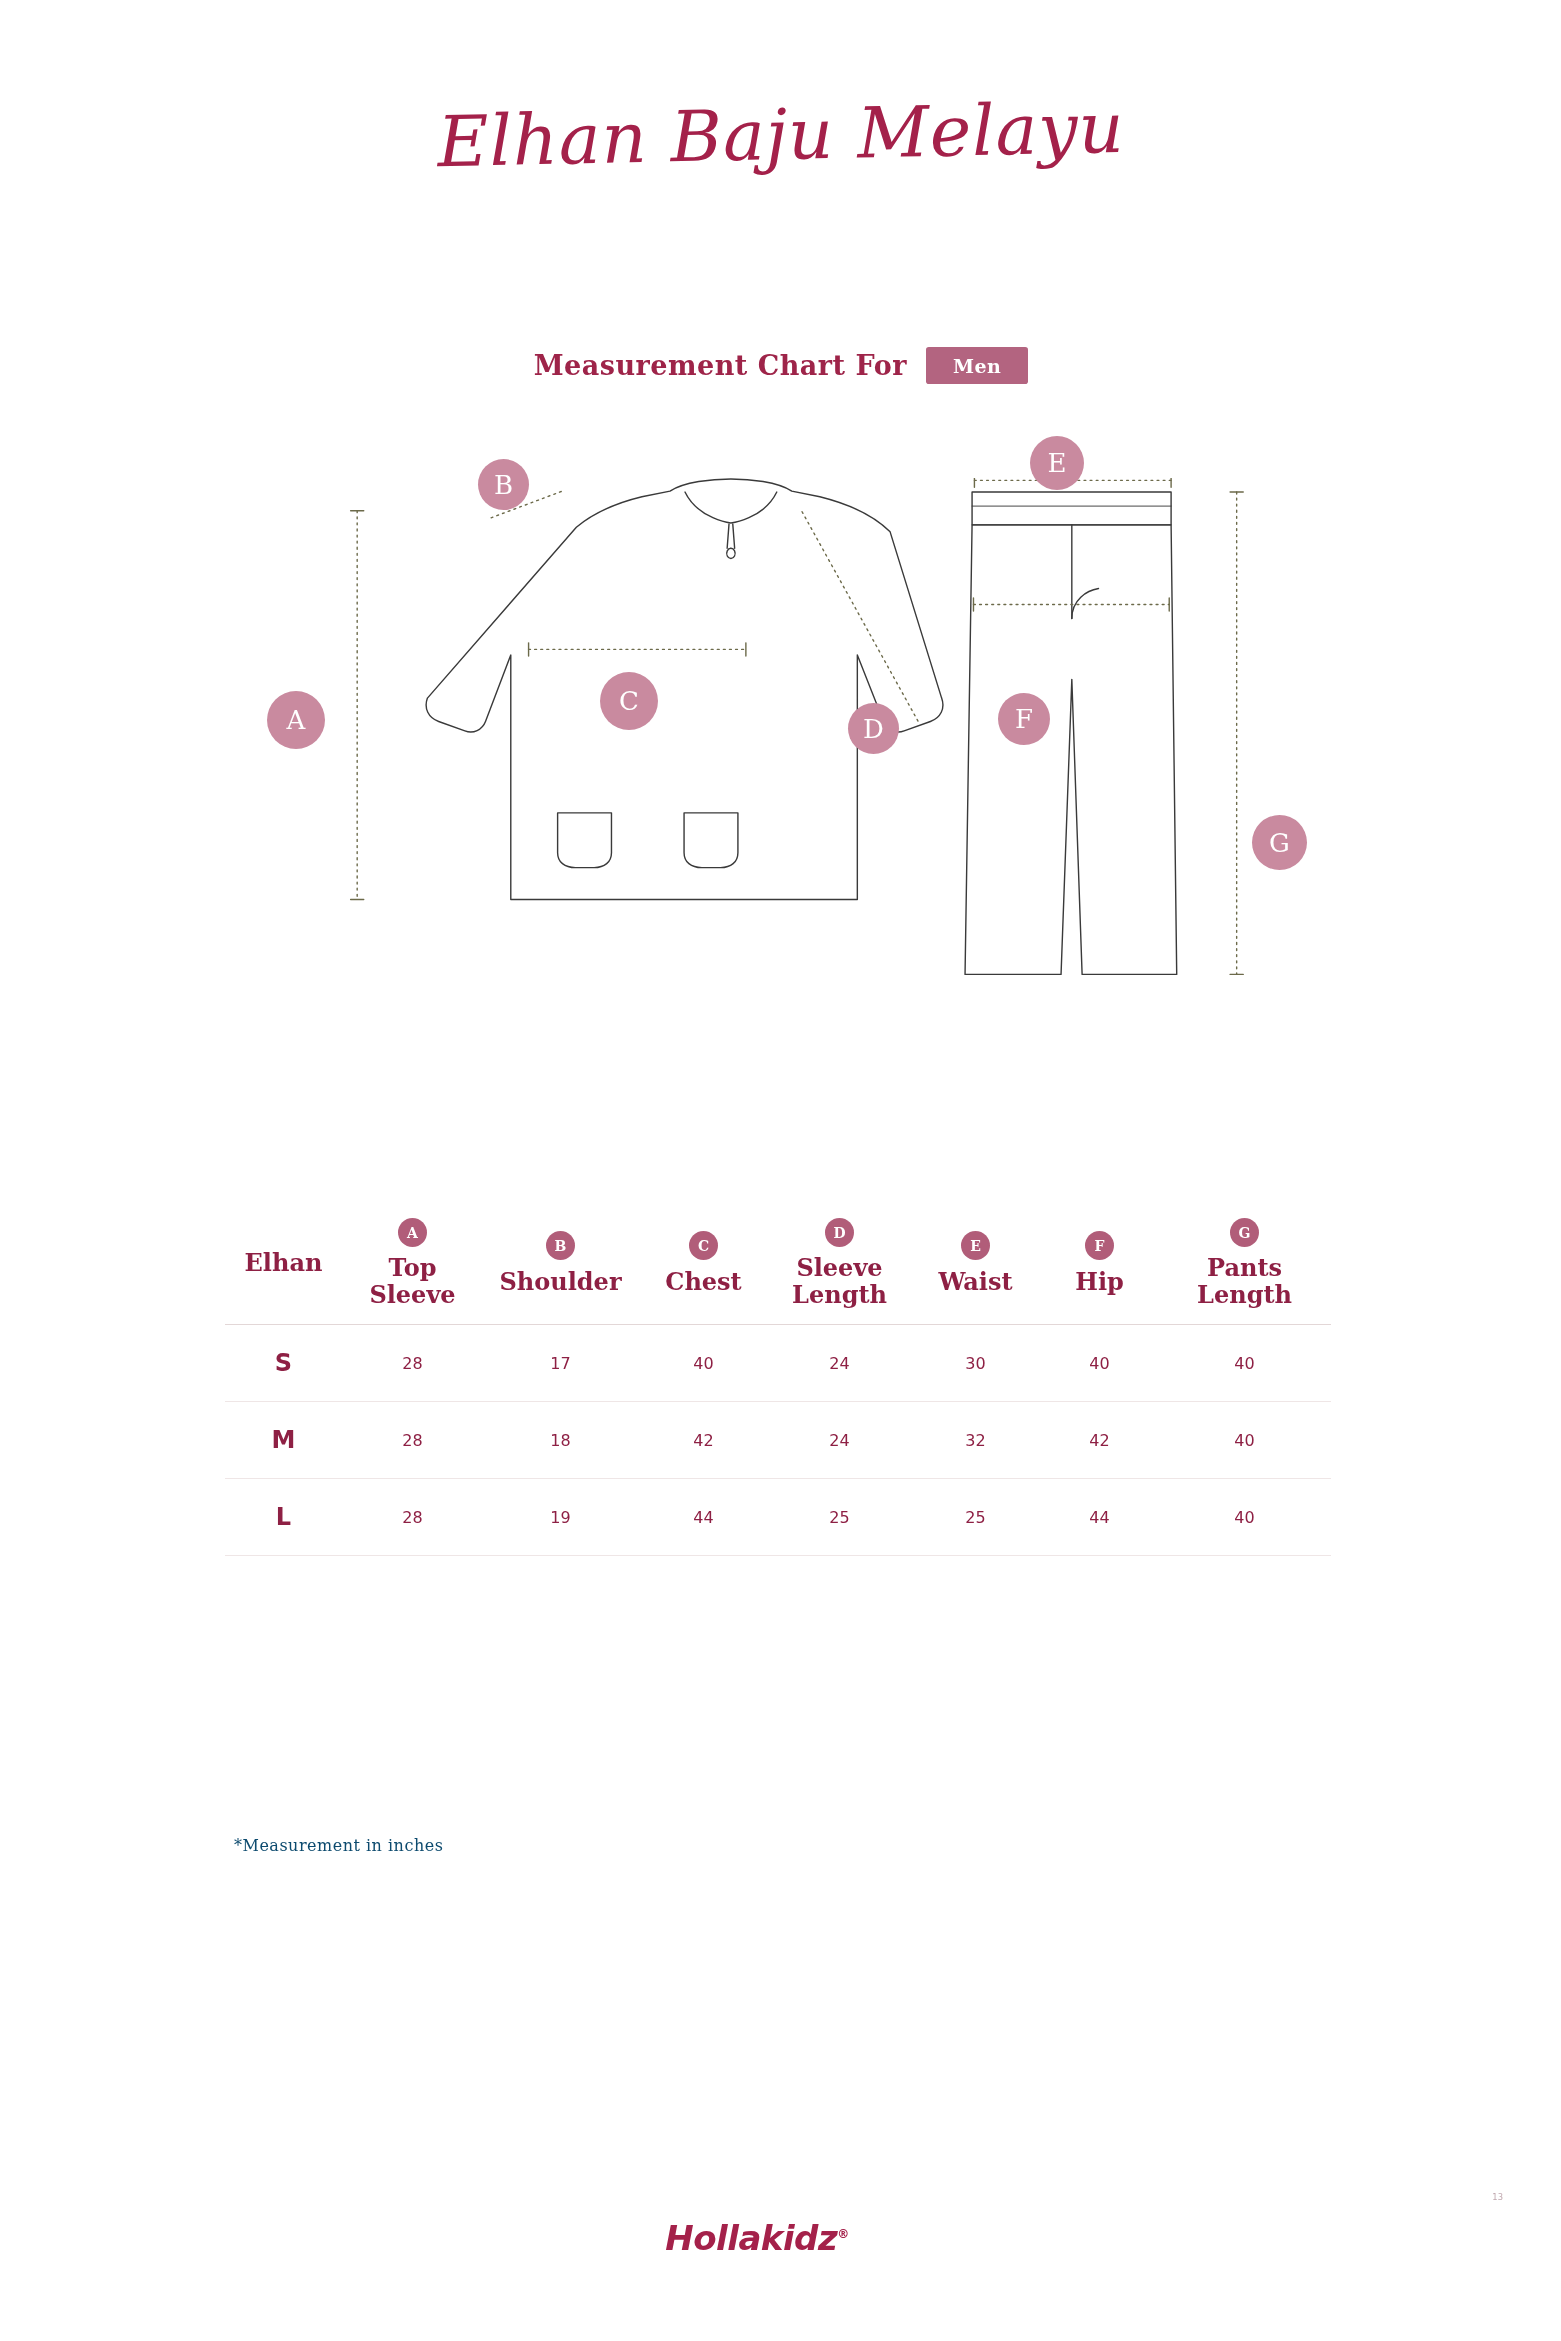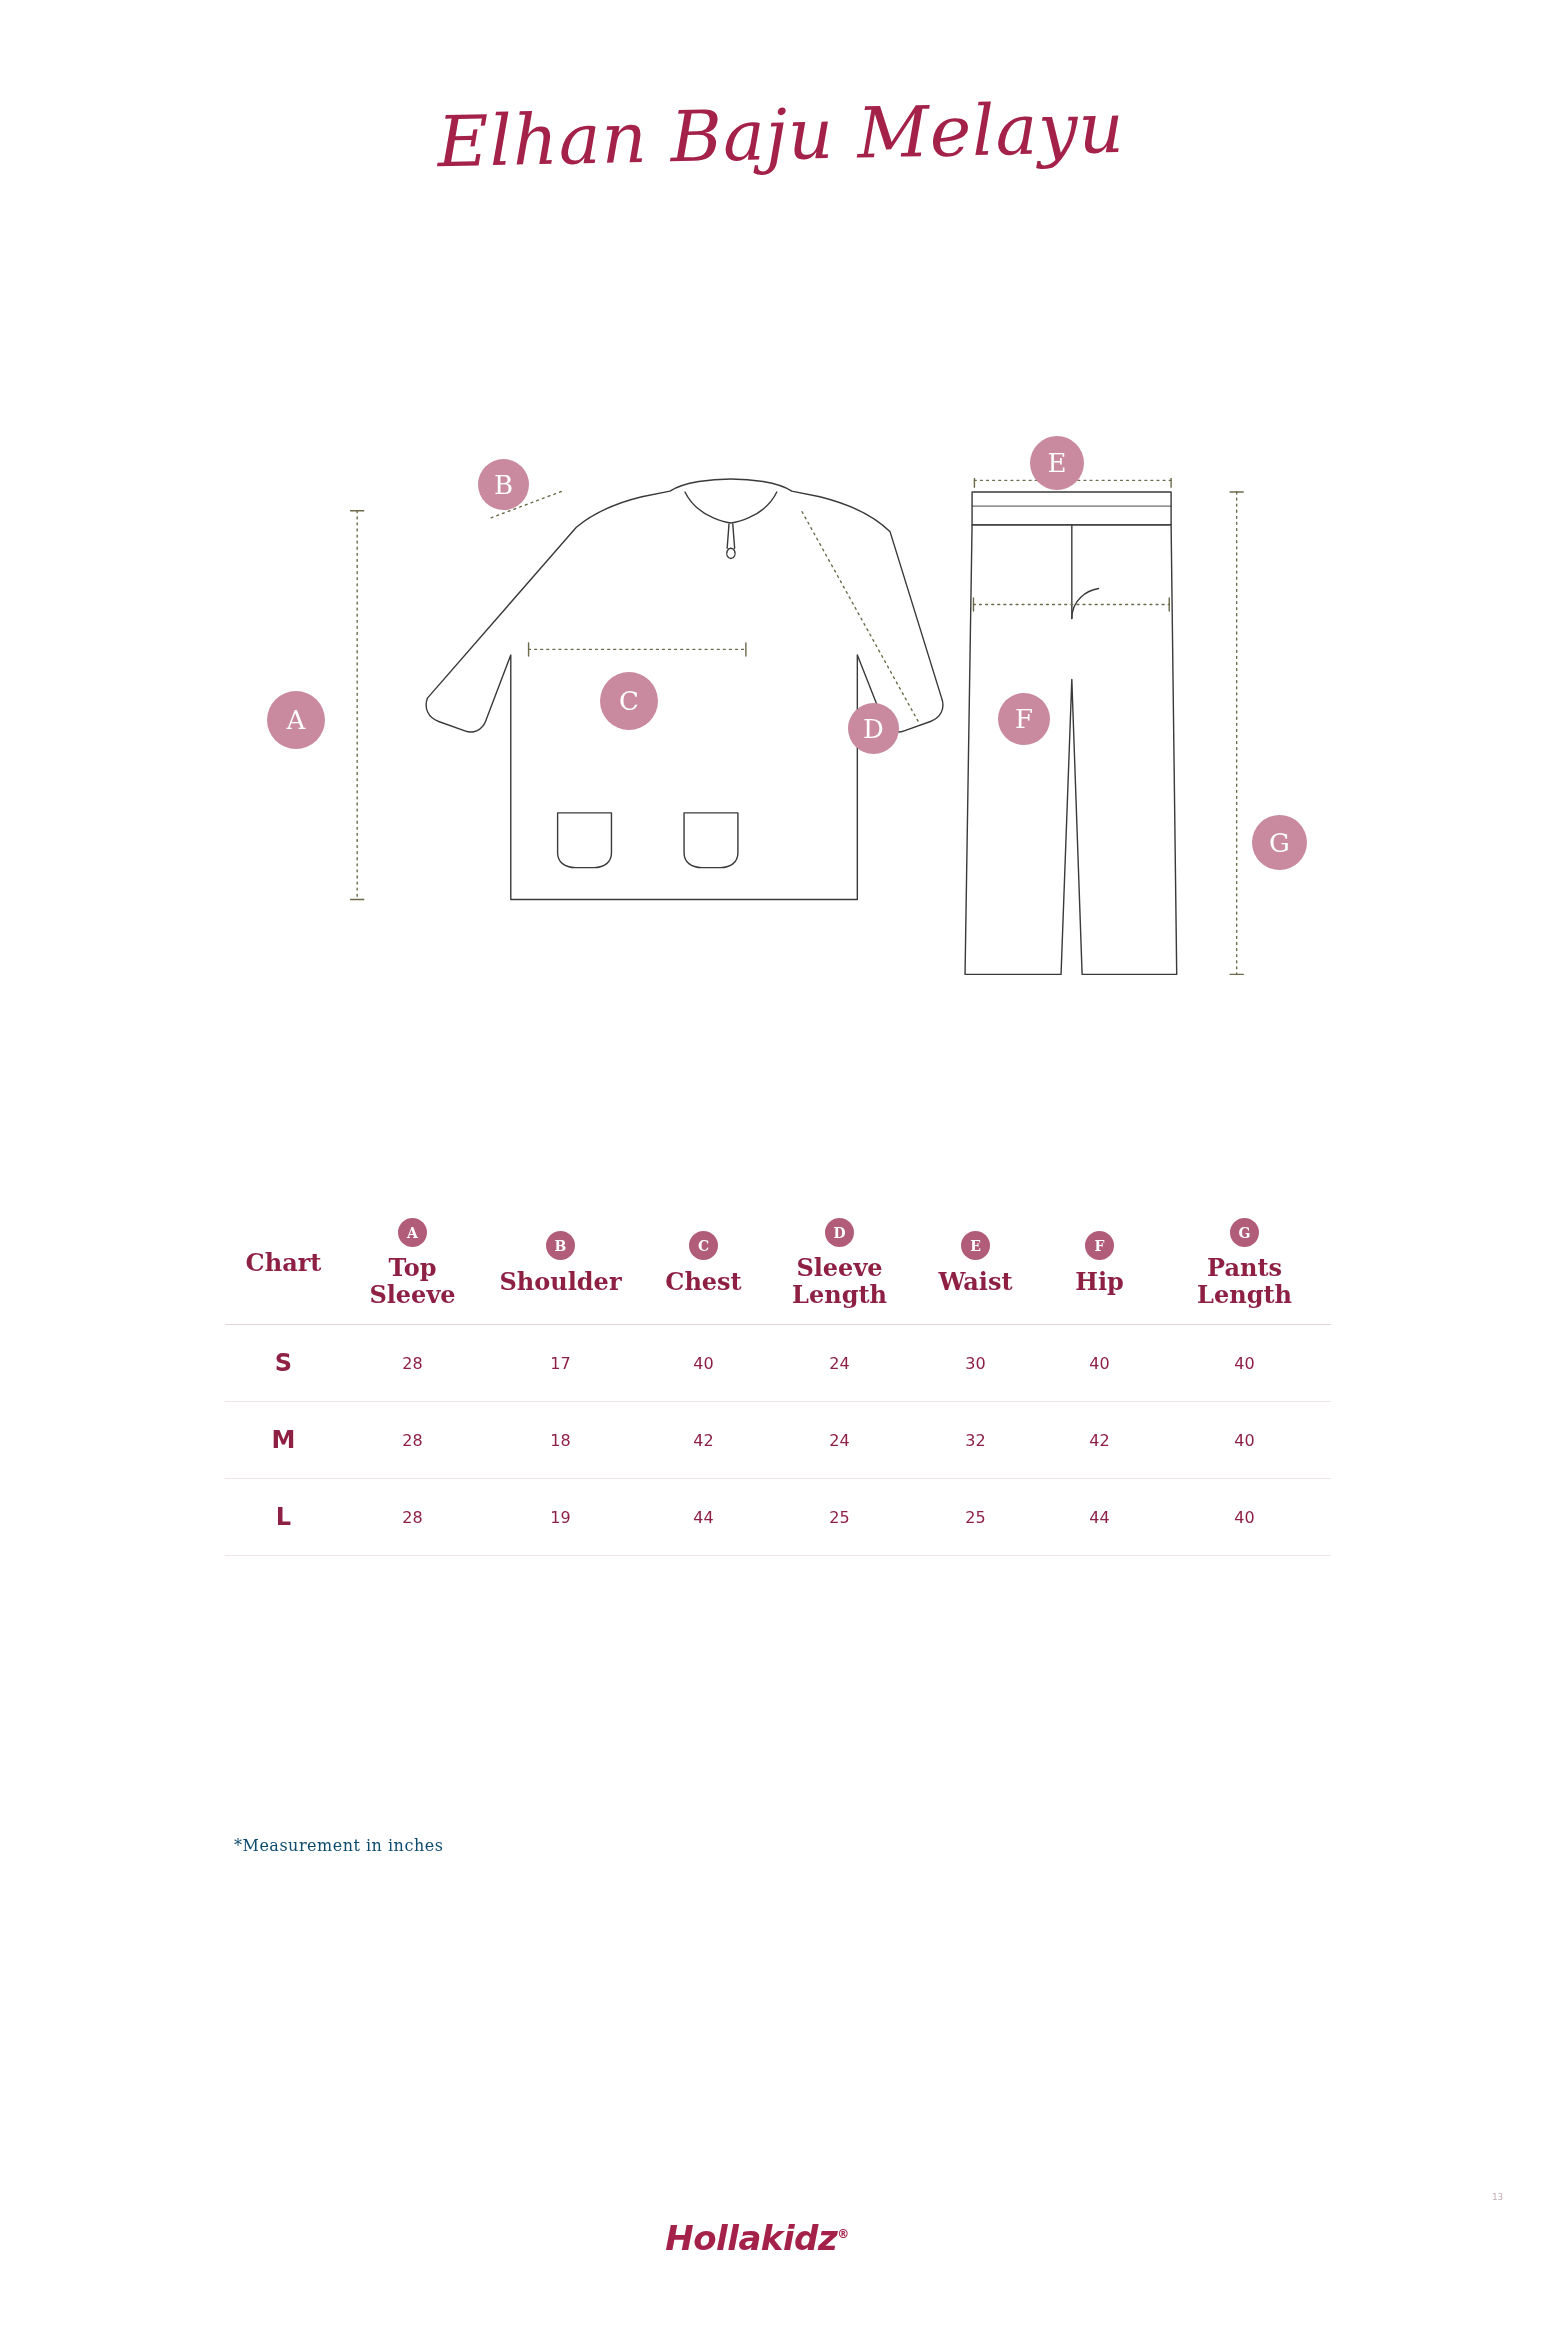--- a/index.html
+++ b/index.html
@@ -184,20 +184,24 @@
     text-align: center;
   }
 </style>
 </head>
 <body>
 
 <div class="page">
 
   <div class="title">Elhan Baju Melayu</div>
 
+  <div class="subtitle-row">
+    <span class="subtitle-text">Measurement Chart For</span>
+    <span class="gender-pill">Men</span>
+  </div>
 
   <div class="illus">
 
     <svg width="1562" height="665" viewBox="0 0 3334 1420">
       <g fill="none" stroke="#3a3a3a" stroke-width="3" stroke-linejoin="round" stroke-linecap="round">
 
         <path d="M1230,105 C1270,72 1320,52 1370,40
                  L1430,28
                  C1460,8 1520,2 1560,2
                  C1600,2 1660,8 1690,28
@@ -296,21 +300,21 @@
         <col style="width:155px">
         <col style="width:131px">
         <col style="width:141px">
         <col style="width:131px">
         <col style="width:117px">
         <col style="width:173px">
       </colgroup>
       <thead>
         <tr>
           <th class="head-size">
-            <div class="hdr-label">Chart</div>
+            <div class="hdr-label">Elhan</div>
           </th>
           <th class="head-cell">
             <div class="hdr-badge">A</div>
             <div class="hdr-label">Top Sleeve</div>
           </th>
           <th class="head-cell">
             <div class="hdr-badge">B</div>
             <div class="hdr-label">Shoulder</div>
           </th>
           <th class="head-cell">

